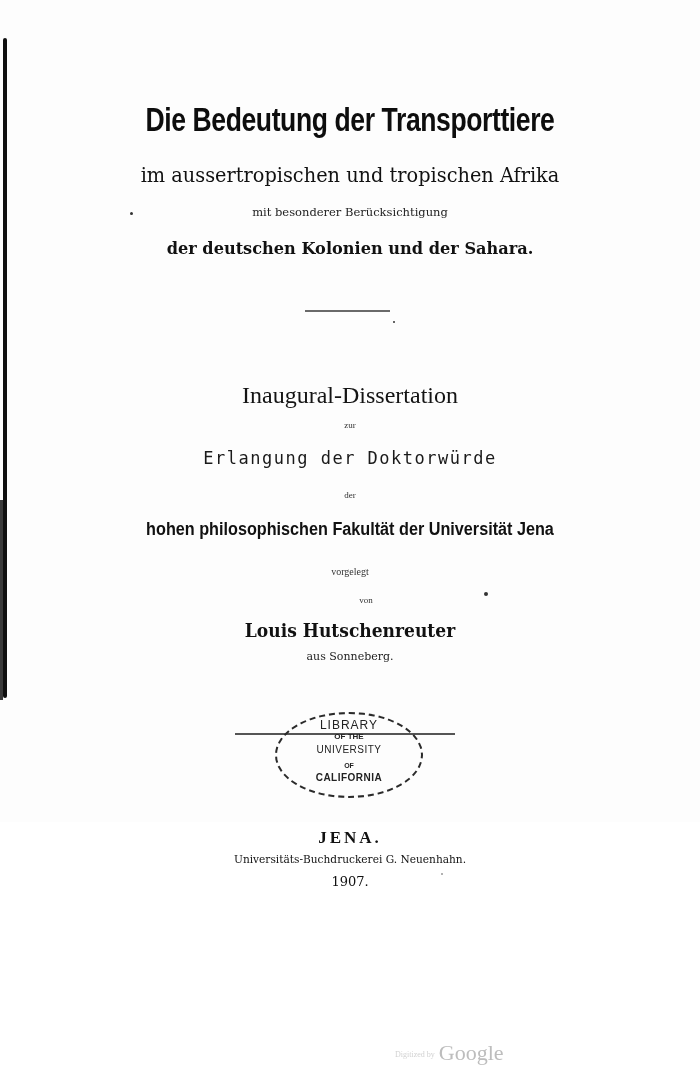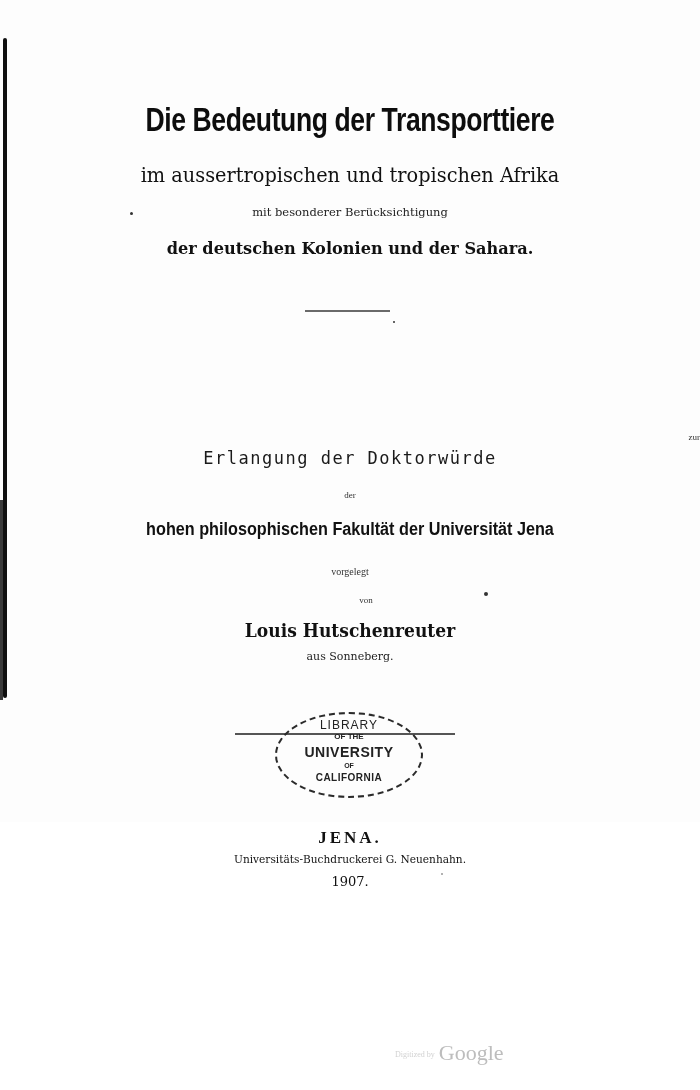--- a/index.html
+++ b/index.html
@@ -114,21 +114,21 @@
       height: 86px;
       border: 2.5px dashed #2a2a2a;
       border-radius: 50%;
       box-sizing: border-box;
       text-align: center;
       font-family: "Liberation Sans", sans-serif;
       color: #222;
     }
     .stamp .s1 { position: absolute; left: 0; right: 0; top: 4px; font-size: 12px; font-weight: normal; letter-spacing: 1px; }
     .stamp .s2 { position: absolute; left: 0; right: 0; top: 18px; font-size: 8px; font-weight: bold; }
-    .stamp .s3 { position: absolute; left: 0; right: 0; top: 30px; font-size: 14px; font-weight: bold; letter-spacing: 0.5px; }
+    .stamp .s3 { position: absolute; left: 0; right: 0; top: 30px; font-size: 10px; font-weight: normal; letter-spacing: 0.5px; }
     .stamp .s4 { position: absolute; left: 0; right: 0; top: 48px; font-size: 7px; font-weight: bold; }
     .stamp .s5 { position: absolute; left: 0; right: 0; top: 58px; font-size: 10px; font-weight: bold; letter-spacing: 0.5px; }
     .city {
       top: 828px;
       font-family: "Liberation Serif", serif;
       font-size: 17px;
       letter-spacing: 3px;
       font-weight: bold;
     }
     .printer {
@@ -192,21 +192,22 @@
   <div class="speck" style="left:393px;top:321px;width:2px;height:2px;"></div>
   <div class="speck" style="left:441px;top:873px;width:2px;height:2px;background:#999;"></div>
 
   <div class="line title">Die Bedeutung der Transporttiere</div>
   <div class="line subtitle">im aussertropischen und tropischen Afrika</div>
   <div class="line small-note">mit besonderer Berücksichtigung</div>
   <div class="line subtitle2">der deutschen Kolonien und der Sahara.</div>
 
   <div class="rule" style="left:305px;top:310px;width:85px;"></div>
 
-  <div class="line tiny" style="top:432px;text-align:right;">zur</div>
+  <div class="line diss">Inaugural-Dissertation</div>
+  <div class="line tiny" style="top:420px;">zur</div>
   <div class="line erlangung">Erlangung der Doktorwürde</div>
   <div class="line tiny" style="top:490px;">der</div>
   <div class="line fakultaet">hohen philosophischen Fakultät der Universität Jena</div>
   <div class="line tiny" style="top:566px;font-size:10px;">vorgelegt</div>
   <div class="line tiny" style="top:595px;padding-left:16px;">von</div>
   <div class="line author">Louis Hutschenreuter</div>
   <div class="line origin">aus Sonneberg.</div>
 
   <div class="rule" style="left:235px;top:733px;width:220px;height:2px;background:#555;"></div>
   <div class="stamp">

